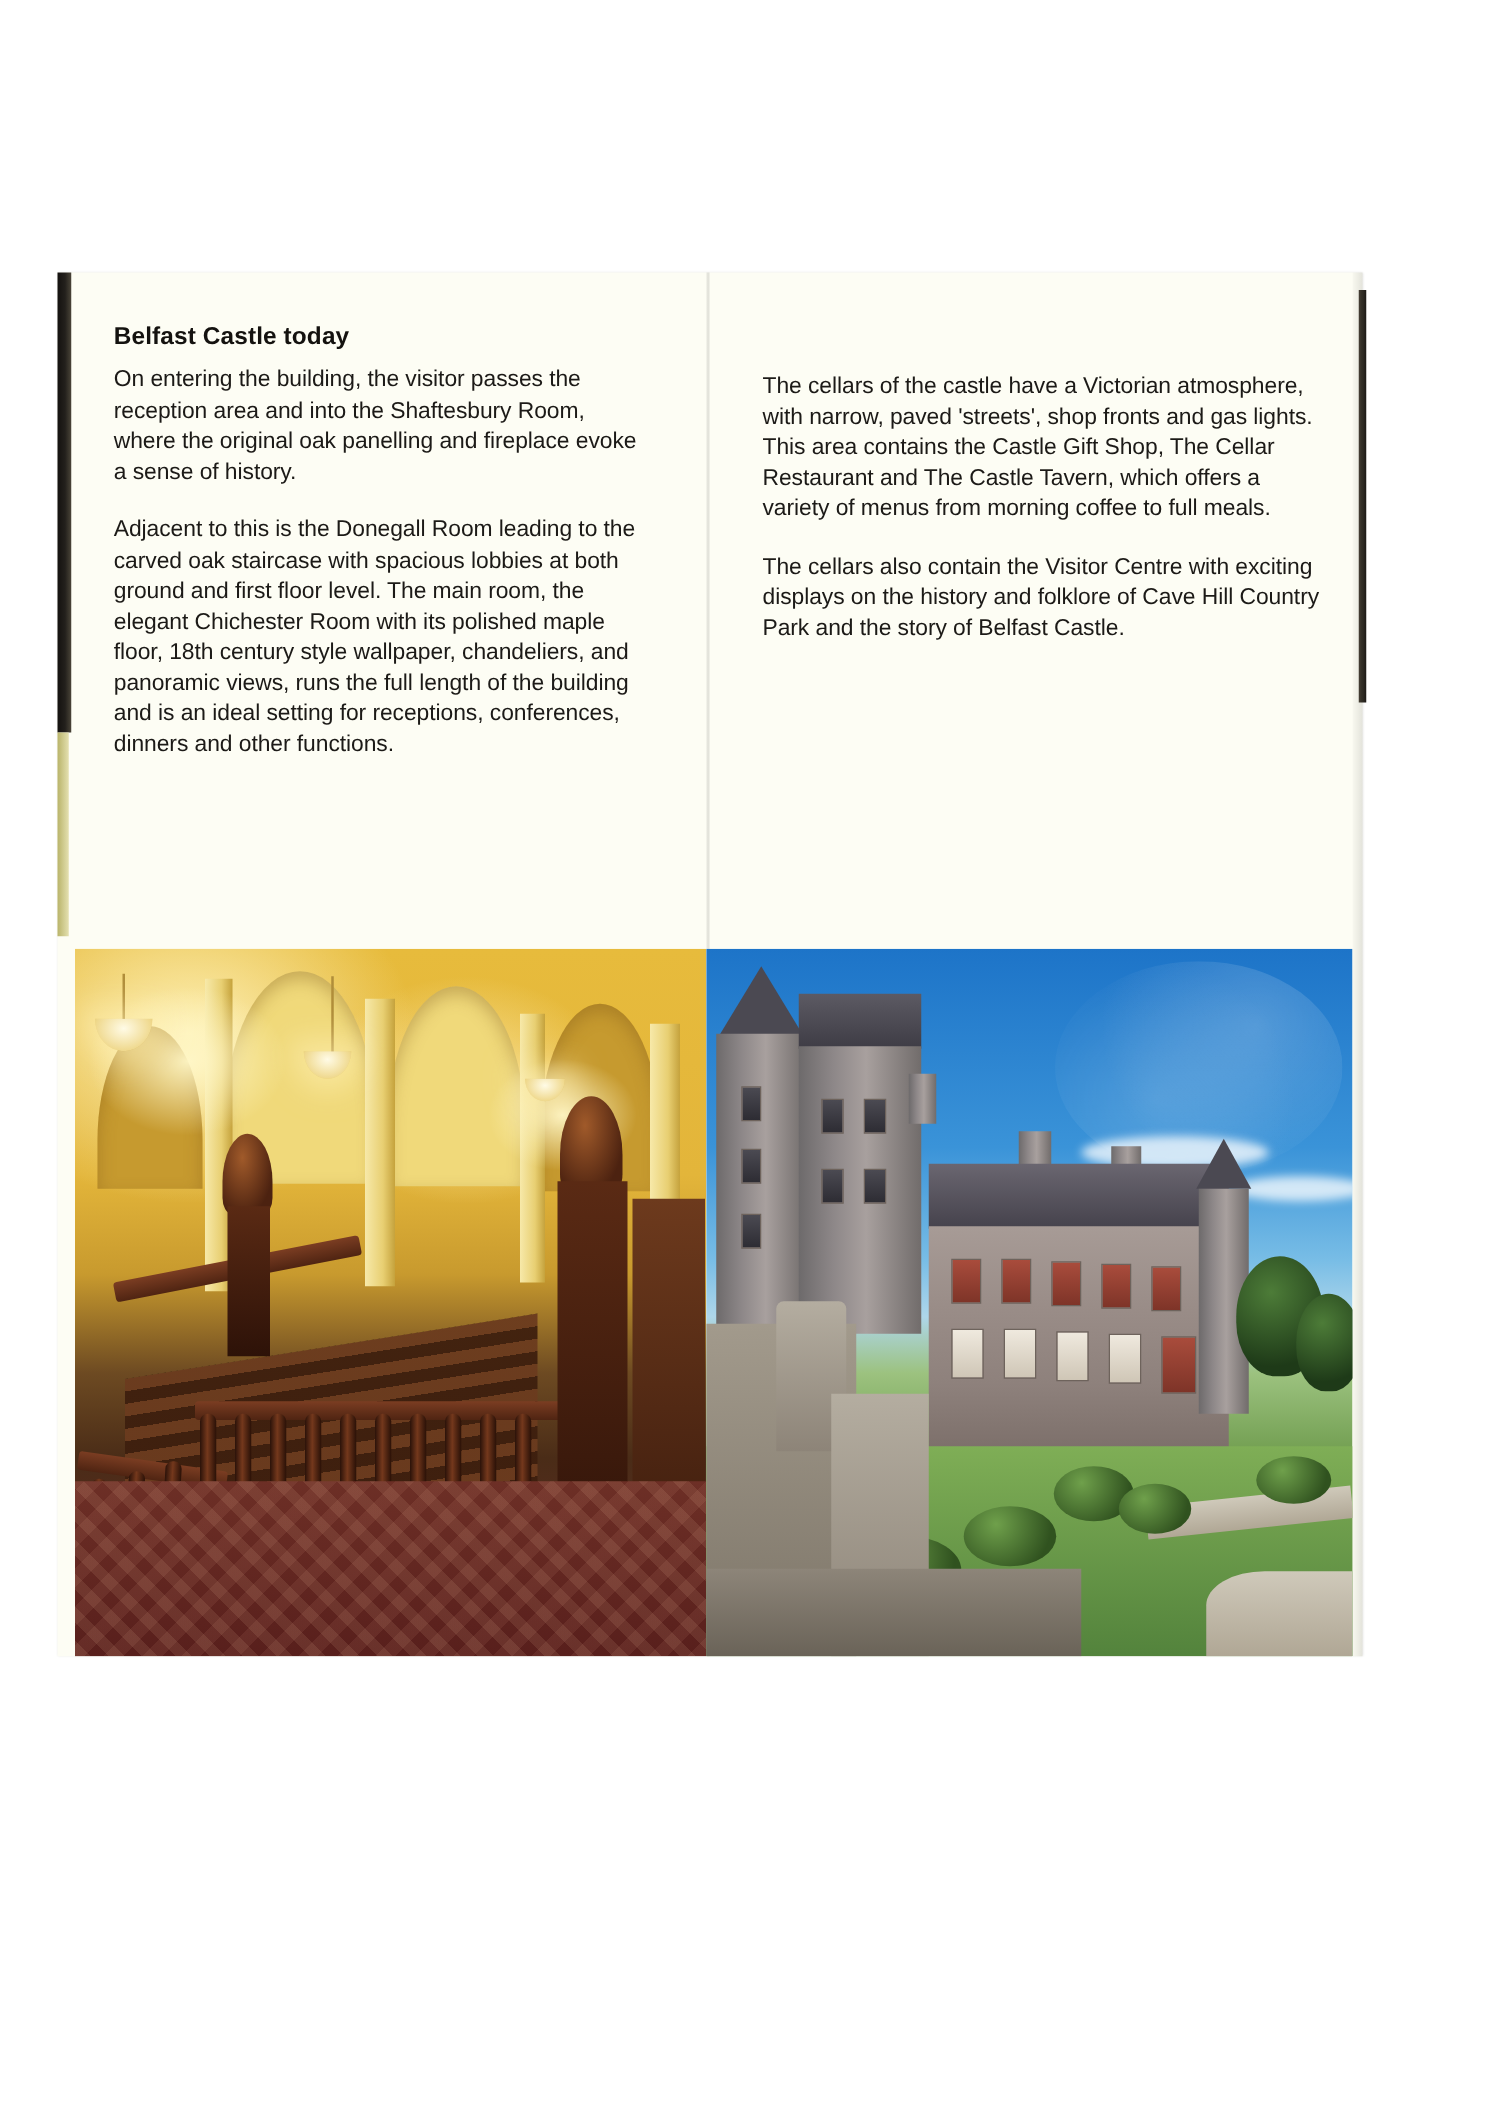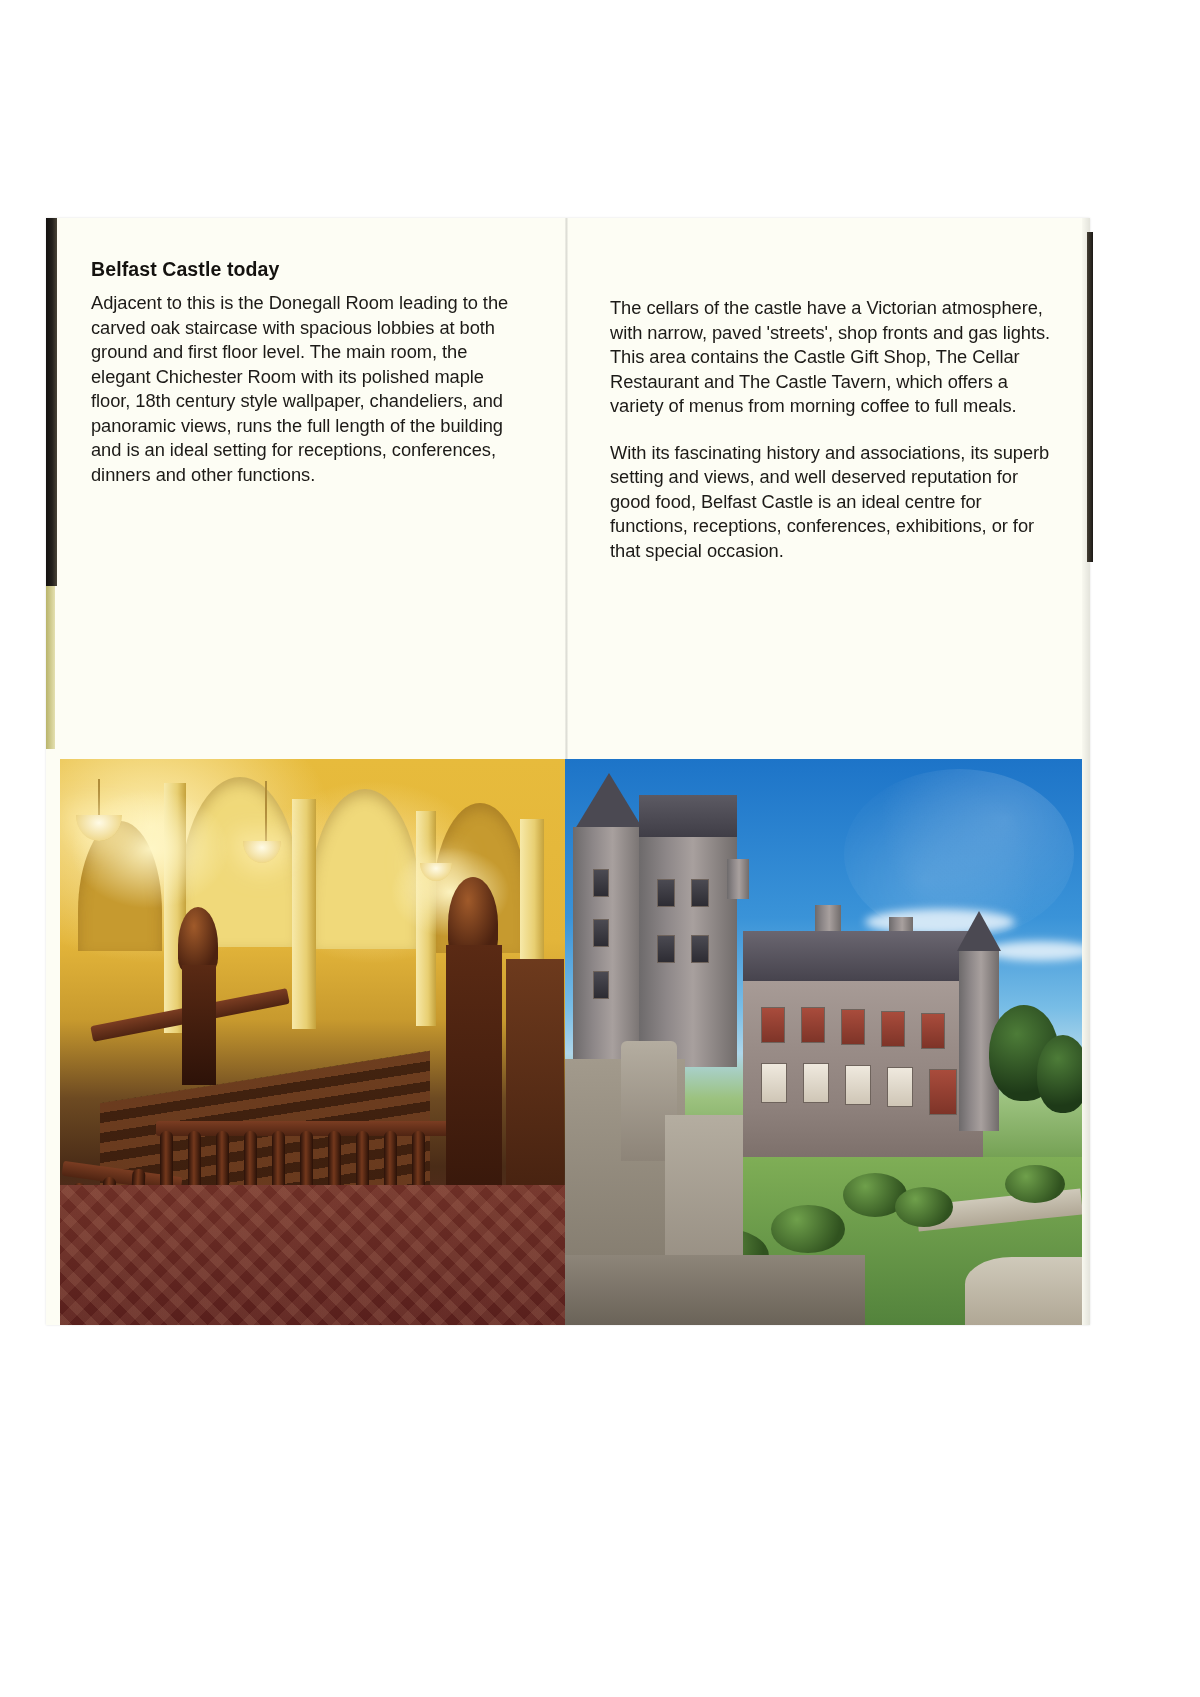--- a/index.html
+++ b/index.html
@@ -269,26 +269,27 @@
 <div class="scan">
 
   <div class="binding-left"></div>
   <div class="binding-left-lower"></div>
   <div class="binding-right"></div>
   <div class="gutter"></div>
   <div class="page-edge-right"></div>
 
   <div class="col col-left">
     <h1 class="heading">Belfast Castle today</h1>
+    <p class="body">On entering the building, the visitor passes the reception area and into the Shaftesbury Room, where the original oak panelling and fireplace evoke a sense of history.</p>
     <p class="body">Adjacent to this is the Donegall Room leading to the carved oak staircase with spacious lobbies at both ground and first floor level. The main room, the elegant Chichester Room with its polished maple floor, 18th century style wallpaper, chandeliers, and panoramic views, runs the full length of the building and is an ideal setting for receptions, conferences, dinners and other functions.</p>
   </div>
 
   <div class="col col-right">
     <p class="body">The cellars of the castle have a Victorian atmosphere, with narrow, paved 'streets', shop fronts and gas lights. This area contains the Castle Gift Shop, The Cellar Restaurant and The Castle Tavern, which offers a variety of menus from morning coffee to full meals.</p>
-    <p class="body">With its fascinating history and associations, its superb setting and views, and well deserved reputation for good food, Belfast Castle is an ideal centre for functions, receptions, conferences, exhibitions, or for that special occasion.</p>
+    <p class="body">The cellars also contain the Visitor Centre with exciting displays on the history and folklore of Cave Hill Country Park and the story of Belfast Castle.</p>
   </div>
 
   <div class="photos">
 
     <div class="photo photo-left">
       <div class="stair">
 
         <div class="arch" style="left:120px;  top:18px;  width:120px; height:170px;"></div>
         <div class="arch" style="left:250px;  top:30px;  width:110px; height:160px;"></div>
         <div class="arch dark" style="left:372px;  top:44px;  width:96px;  height:150px;"></div>

